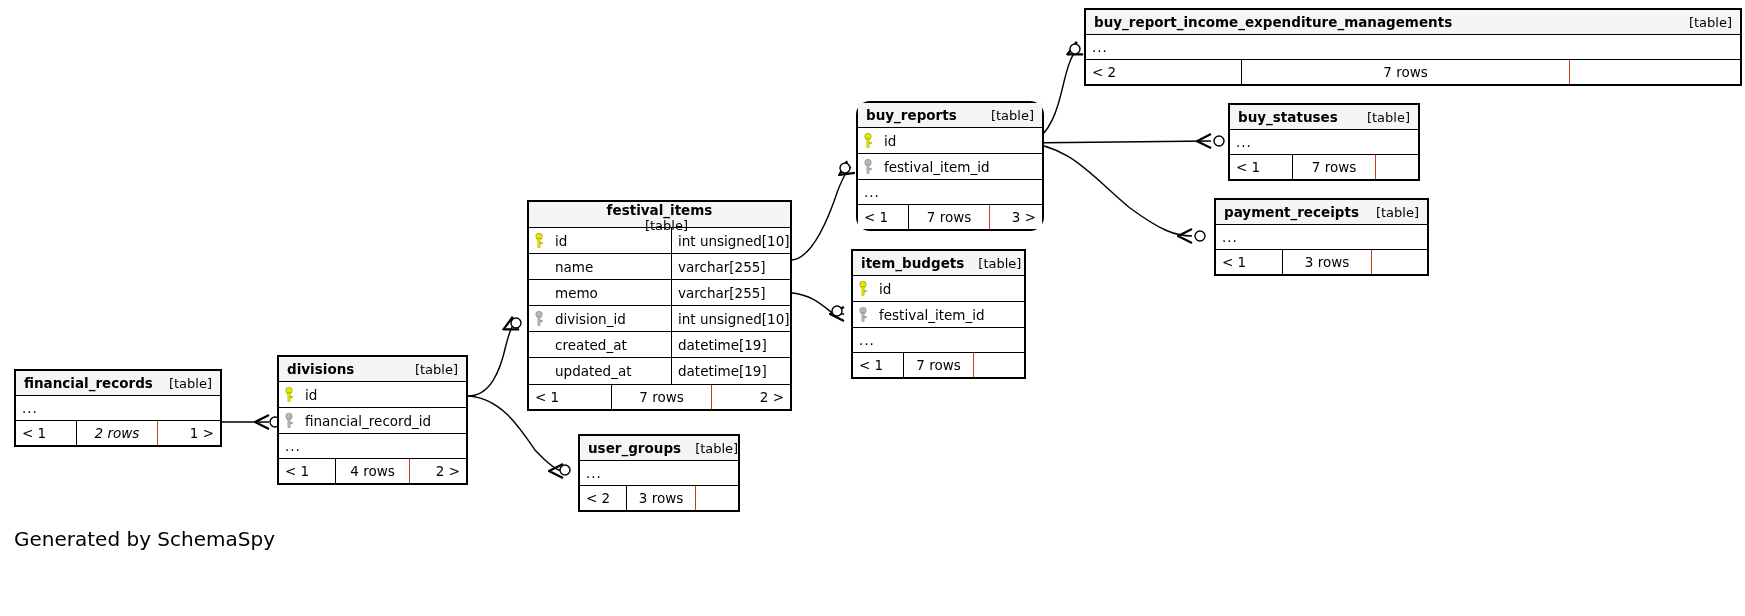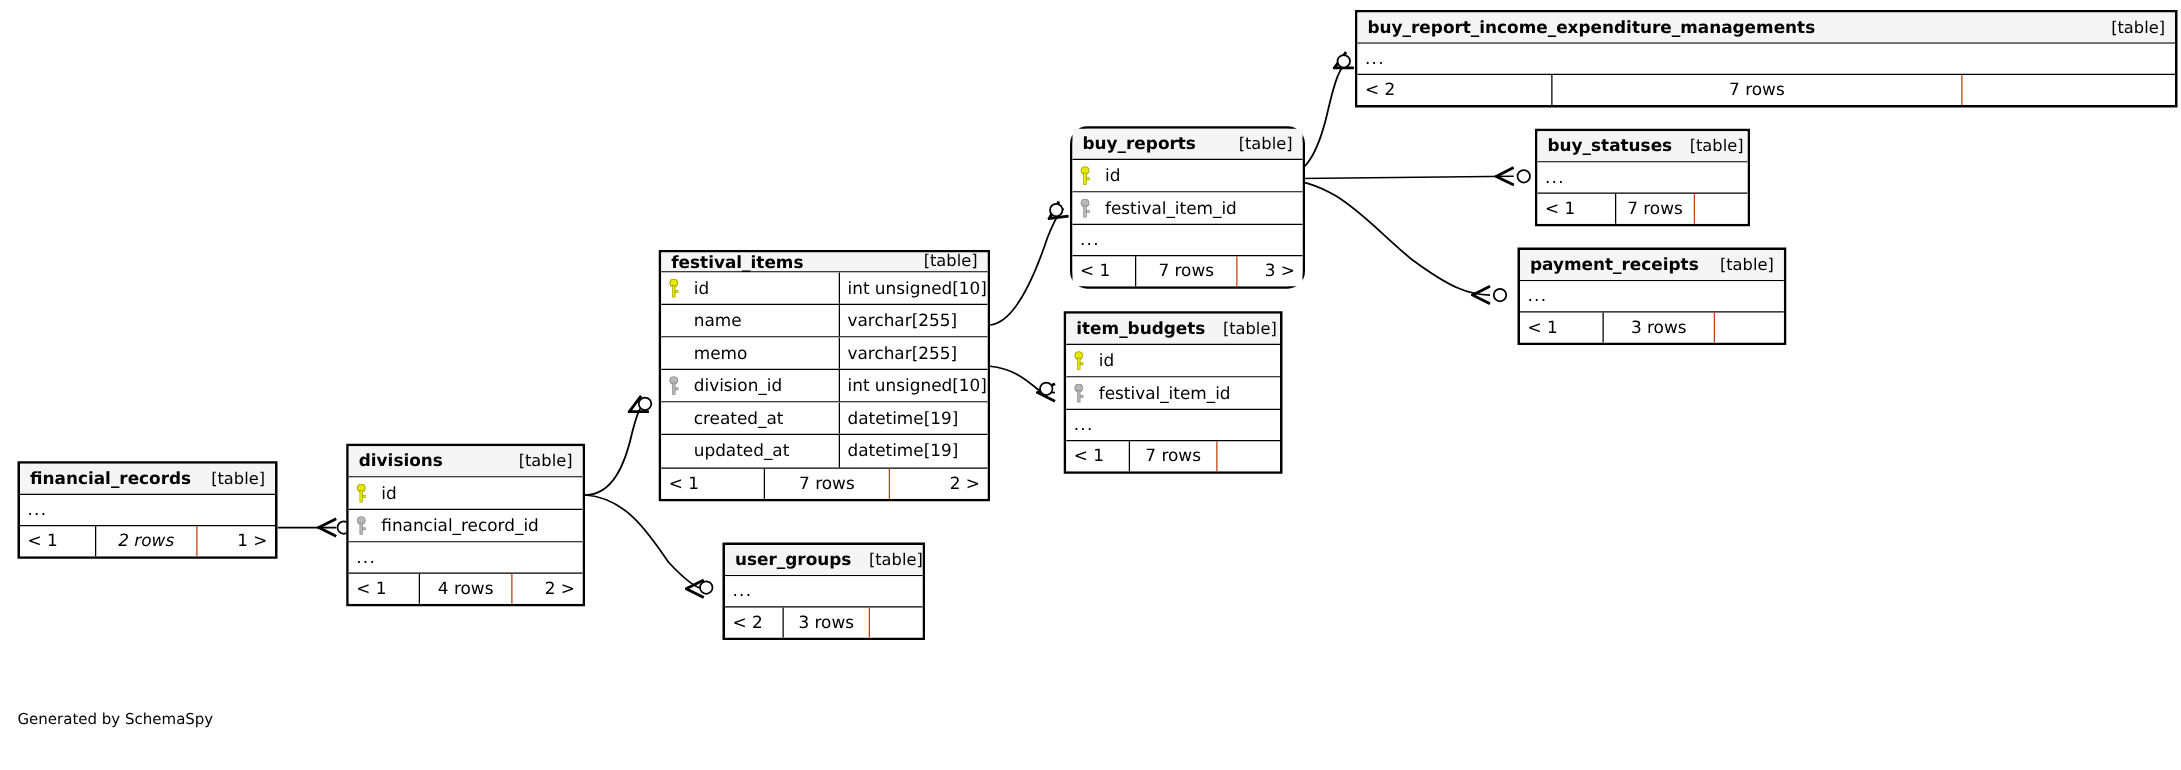--- a/index.html
+++ b/index.html
@@ -116,24 +116,23 @@
     font-size: 13.5px;
     white-space: nowrap;
     overflow: hidden;
   }
   .foot .fc.left   { justify-content: flex-start; padding-left: 6px; }
   .foot .fc.center { justify-content: center; border-left: 1px solid #000; border-right: 1px solid #c2410c; }
   .foot .fc.right  { justify-content: flex-end; padding-right: 6px; }
 
   .credit {
     position: absolute;
-    font-size: 12px;
+    font-size: 20px;
     color: #000000;
     white-space: nowrap;
-    margin-top: 41px;
   }
 </style>
 </head>
 <body>
 
 <div id="canvas">
 
   <svg id="edges" viewBox="0 0 1745 616" xmlns="http://www.w3.org/2000/svg">
     <defs>
       <marker id="crowfoot" viewBox="0 0 12 12" refX="11" refY="6" markerWidth="12" markerHeight="12" orient="auto-start-reverse">
@@ -179,21 +178,21 @@
         <span class="cname">...</span>
       </div>
     </div>
     <div class="foot">
       <span class="fc left" style="flex:0 0 155px;">&lt; 2</span>
       <span class="fc center" style="flex:1 1 auto;">7 rows</span>
       <span class="fc right" style="flex:0 0 170px;"></span>
     </div>
   </div>
 
-  <div class="tbl" style="left:1228px; top:103px; width:172px;">
+  <div class="tbl" style="left:1228px; top:103px; width:192px;">
     <div class="hdr">
       <span class="tname">buy_statuses</span>
       <span class="ttag">[table]</span>
     </div>
     <div class="rows">
       <div class="row ellipsis" style="height:24px;">
         <span class="cname">...</span>
       </div>
     </div>
     <div class="foot">
@@ -288,21 +287,21 @@
       </div>
     </div>
     <div class="foot">
       <span class="fc left" style="flex:0 0 50px;">&lt; 1</span>
       <span class="fc center" style="flex:1 1 auto;">7 rows</span>
       <span class="fc right" style="flex:0 0 50px;"></span>
     </div>
   </div>
 
   <div class="tbl" style="left:527px; top:200px; width:265px;">
-    <div class="hdr" style="height:16px;">
+    <div class="hdr" style="height:26px;flex-direction:column;">
       <span class="tname">festival_items</span>
       <span class="ttag">[table]</span>
     </div>
     <div class="rows">
       <div class="row">
         <span class="keyslot">
           <svg width="10" height="16" viewBox="0 0 10 16" xmlns="http://www.w3.org/2000/svg">
             <circle cx="5" cy="3.4" r="3.2" fill="#e8e800" stroke="#9a9a00" stroke-width="0.7"></circle>
             <rect x="3.9" y="5.4" width="2.2" height="9.3" fill="#e8e800" stroke="#9a9a00" stroke-width="0.5"></rect>
             <rect x="6.1" y="9.2" width="2.4" height="1.7" fill="#e8e800" stroke="#9a9a00" stroke-width="0.5"></rect>

